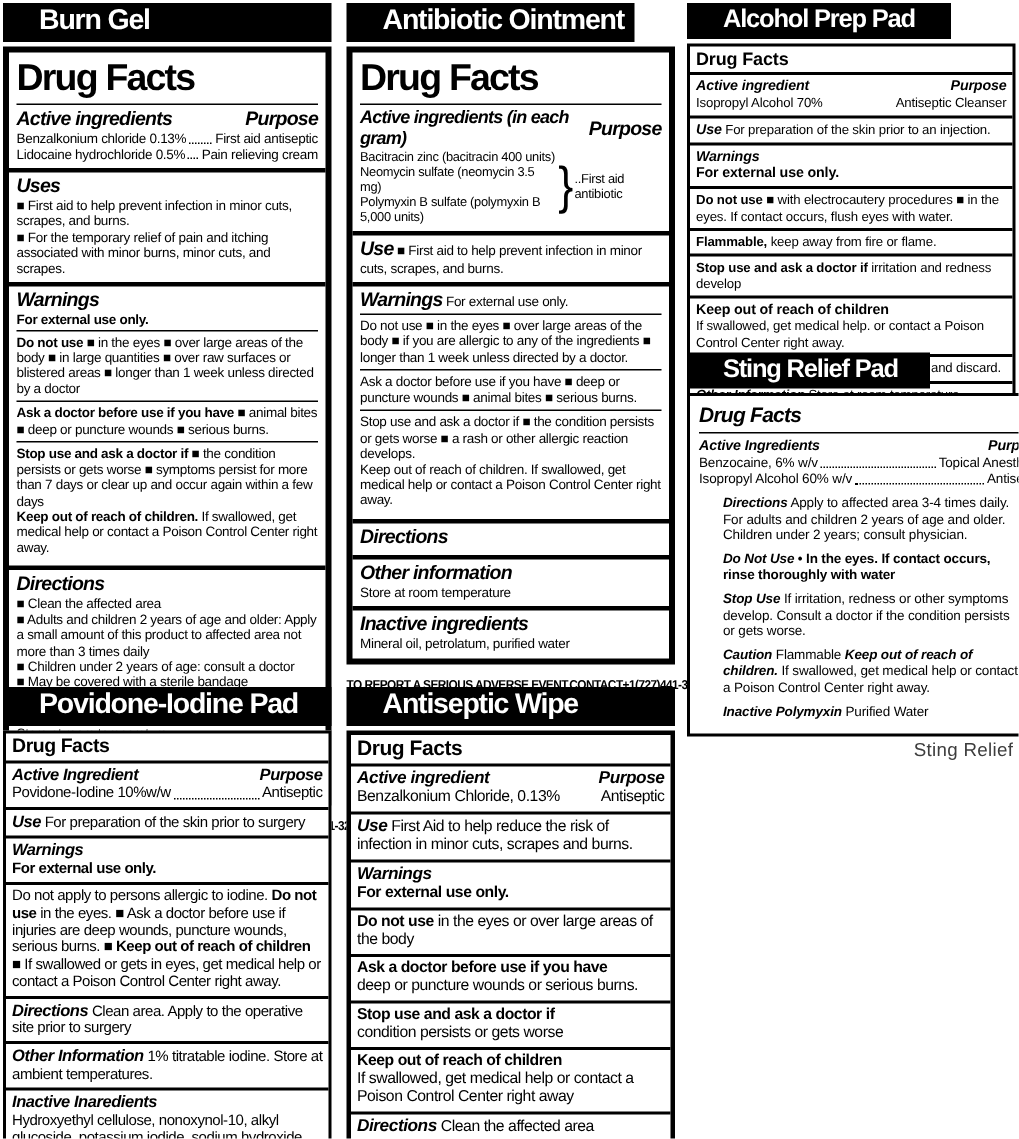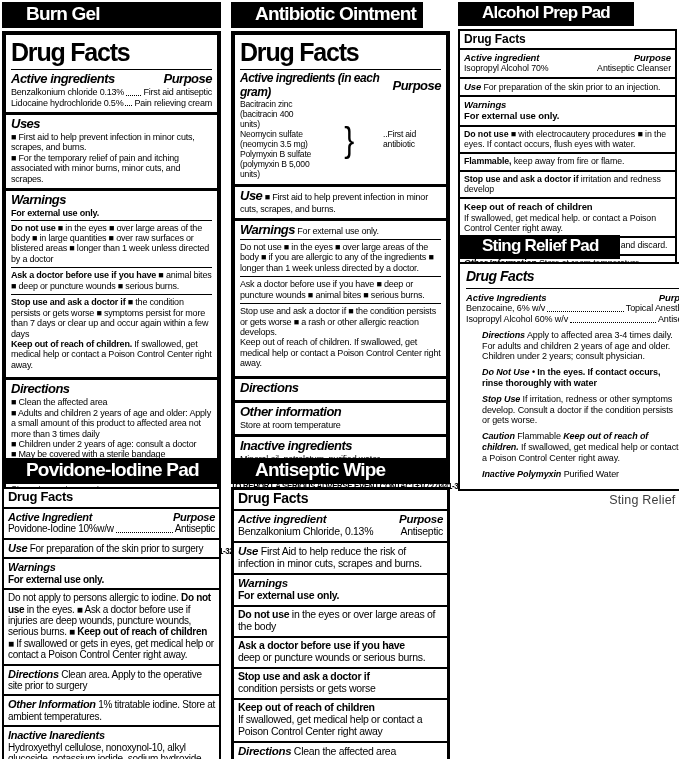--- a/index.html
+++ b/index.html
@@ -37,21 +37,21 @@
   .h-ital{font-style:italic;font-weight:bold;font-size:13px;letter-spacing:-0.5px;line-height:1.15;}
   .row-head{display:flex;justify-content:space-between;align-items:center;}
   .ing-row{display:flex;align-items:flex-end;}
   .ing-row .nm{white-space:nowrap;}
   .ing-row .pp{white-space:nowrap;}
   .dots{flex:1;border-bottom:1.3px dotted #000;margin:0 2px 2px;min-width:6px;}
   .b{font-weight:bold;}
   .bi{font-weight:bold;font-style:italic;}
   .wblk{border-top:1px solid #000;padding:2px 0 3px;}
   .mt1{margin-top:1px;}
-  .brace-row{display:flex;align-items:center;gap:28px;}
+  .brace-row{display:flex;align-items:center;}
   .brace-lines{flex:1;}
   .brace{font-size:30px;font-weight:300;transform:scaleY(1.15);line-height:1;padding:0 1px;}
   .brace-purpose{width:58px;font-size:8.6px;line-height:1.1;}
 
   
   .crow{border-top:2px solid #000;padding:2px 4px 3px;}
   .crow.first{border-top:none;}
   .alc .crow{font-size:8.8px;line-height:1.18;letter-spacing:-0.1px;}
   .alc .df{font-size:12px;font-weight:bold;padding:1px 4px 2px;}
   .alc .hh{font-size:9.5px;}

